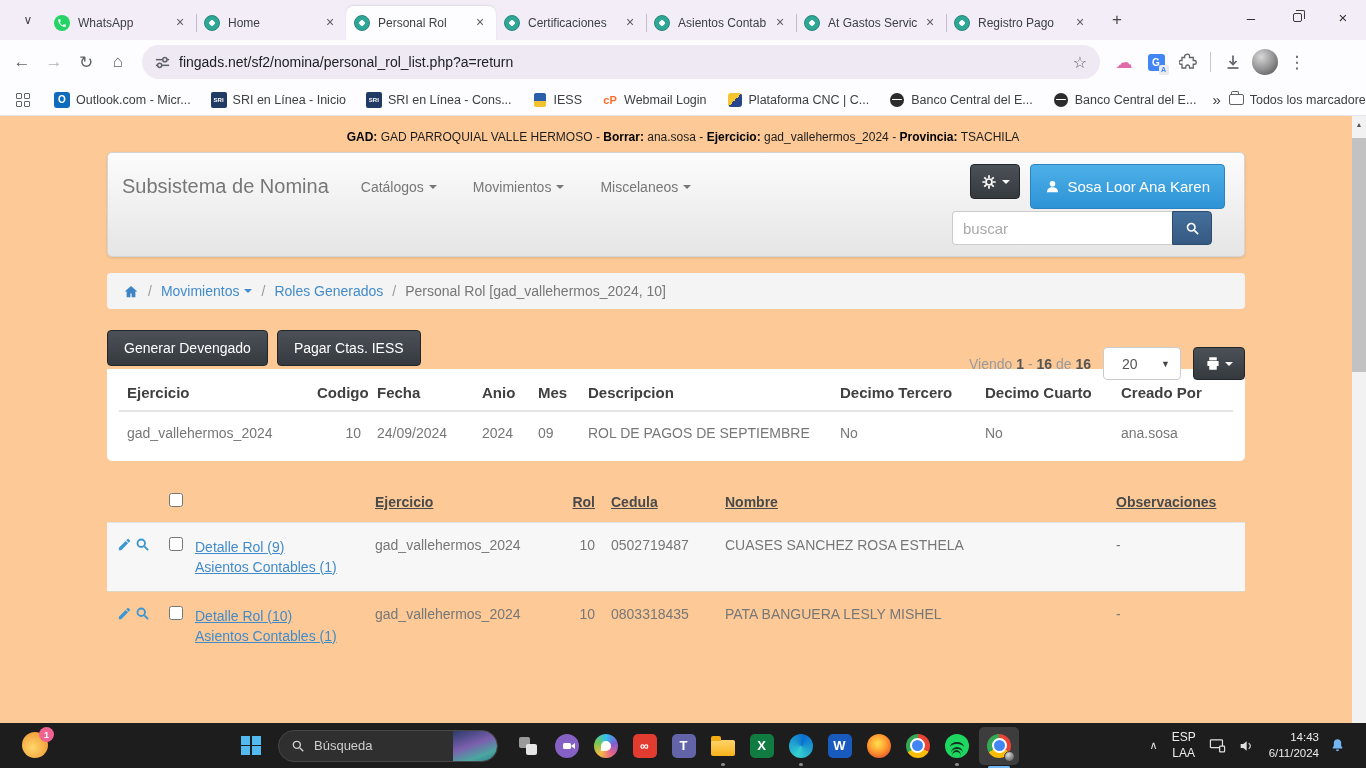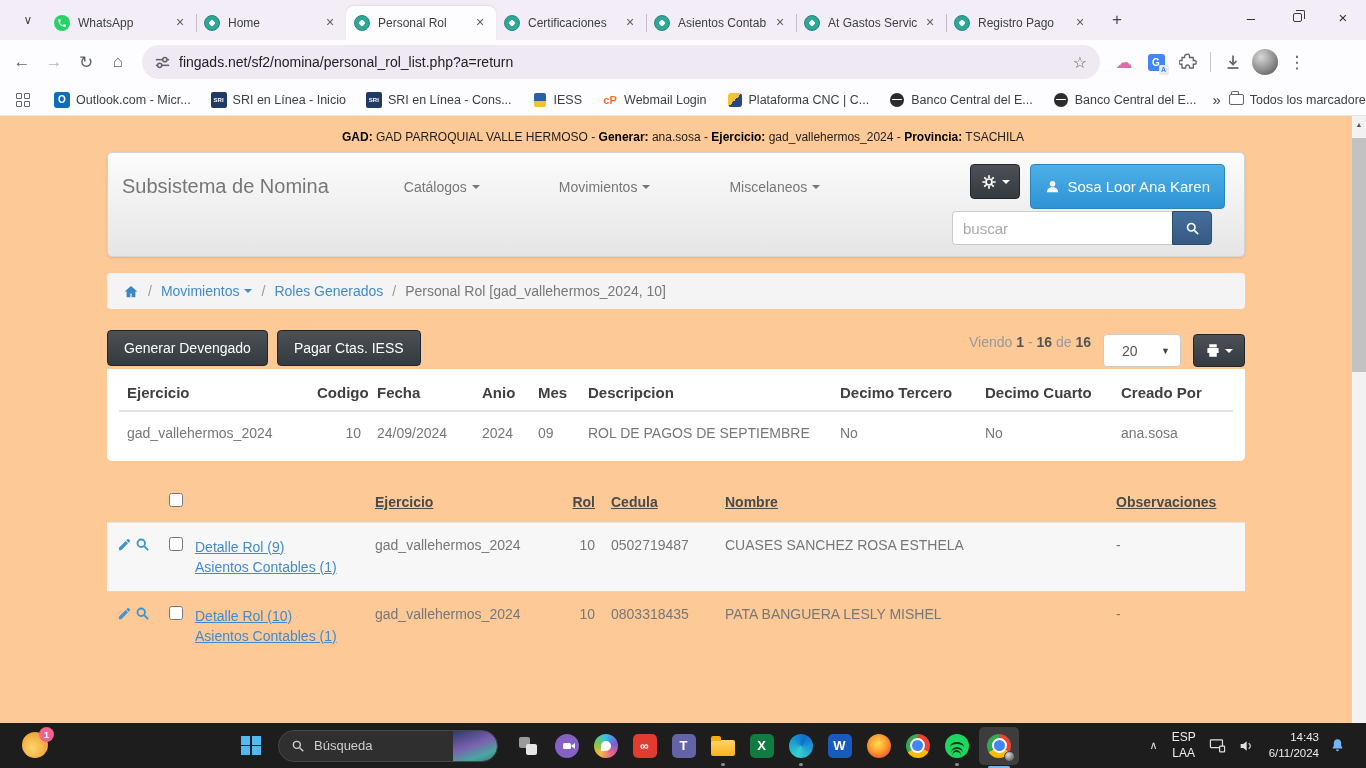--- a/index.html
+++ b/index.html
@@ -60,21 +60,21 @@
   .vscroll { position:absolute; top:0; right:0; bottom:0; width:14px; background:#f2f2f2; z-index:5; }
   .vscroll .arrow { height:16px; display:flex; align-items:center; justify-content:center; font-size:7px; color:#555; }
   .vscroll .thumb { position:absolute; top:22px; left:0; width:14px; height:234px; background:#c2c2c2; }
 
   .info-bar { padding-top:14px; text-align:center; font-size:12px; color:#1d1d1d; }
   .info-bar b { color:#000; }
 
   .container { width:1138px; margin-left:107px; }
 
   .navbar { margin-top:8px; height:105px; background:linear-gradient(#fcfcfc,#e5e5e5); border:1px solid #d4d4d4; border-radius:5px; position:relative; box-shadow:0 1px 3px rgba(0,0,0,.12); }
-  .brand-row { display:flex; align-items:center; padding:22px 0 0 14px;gap:43px; }
+  .brand-row { display:flex; align-items:center; padding:22px 0 0 14px; }
   .brand { font-size:20px; color:#777; margin-right:32px; }
   .menu-item { font-size:14px; color:#777; margin-right:36px; display:flex; align-items:center; }
   .caret { display:inline-block; width:0; height:0; border-left:4px solid transparent; border-right:4px solid transparent; border-top:4px solid currentColor; margin-left:5px; }
   .nav-right { position:absolute; top:11px; right:19px; display:flex; }
   .btn { border-radius:4px; font-size:14px; color:#fff; display:flex; align-items:center; justify-content:center; cursor:pointer; }
   .btn-dark { background:linear-gradient(#4b5157,#353a3f); border:1px solid #22262a; }
   .gear-btn { width:50px; height:35px; margin-right:10px; }
   .user-btn { height:45px; padding:0 14px; background:linear-gradient(#4db0e8,#2e93d6); border:1px solid #2a84c2; font-size:15px; }
   .user-btn svg { margin-right:7px; }
   .search-row { position:absolute; top:58px; right:32px; display:flex; }
@@ -85,21 +85,21 @@
   .breadcrumb { margin-top:16px; height:36px; background:#f4f4f4; border-radius:4px; display:flex; align-items:center; padding:0 16px; font-size:14px; }
   .breadcrumb .sep { color:#9a9a9a; margin:0 9px; }
   .bc-link { color:#428bca; display:flex; align-items:center; }
   .bc-current { color:#777; }
 
   .actions-area { margin-top:21px; position:relative; }
   .action-row { display:flex; margin-bottom:3px; }
   .abtn { height:36px; padding:0 16px; margin-right:9px; border-radius:4px; font-size:14px; display:flex; align-items:center; color:#fff; }
   .abtn-primary { background:linear-gradient(#4d8cc0,#3a74a6); border:1px solid #2e5f8a; }
   .abtn-tan { background:linear-gradient(#bcae96,#a2906f); border:1px solid #8c7c5e; color:#665c4b; }
-  .paging { position:absolute; top:4px; right:0; display:flex; }
+  .paging { position:absolute; top:17px; right:0; display:flex; align-items:center; }
   .viendo { font-size:14px; color:#9a9a9a; margin-right:12px; }
   .viendo b { color:#555; }
   .page-size { width:78px; height:33px; background:#fff; border:1px solid #ccc; border-radius:4px; display:flex; align-items:center; padding:0 10px 0 18px; font-size:14px; color:#555; margin-right:12px; }
   .page-size .sel-caret { margin-left:auto; color:#444; font-size:11px; }
   .print-btn { width:52px; height:33px; }
   .print-btn .caret { margin-left:4px; }
 
   .info-panel { margin-top:12px; height:37px; background:#d9edf7; border-radius:5px 5px 0 0; display:flex; align-items:center; padding:0 18px; }
   .back-link { font-size:12px; color:#428bca; margin-right:10px; white-space:nowrap; }
   .panel-title { font-size:16px; color:#4d6d7d; }
@@ -334,21 +334,21 @@
 
 <div class="page">
   <div class="vscroll">
     <div class="arrow">▲</div>
     <div class="thumb"></div>
   </div>
 
   <div class="info-bar">
     <b>GAD:</b> <span>GAD PARROQUIAL VALLE HERMOSO</span>
     <span>-</span>
-    <b>Generar:</b> <span>ana.sosa</span>
+    <b>Borrar:</b> <span>ana.sosa</span>
     <span>-</span>
     <b>Ejercicio:</b> <span>gad_vallehermos_2024</span>
     <span>-</span>
     <b>Provincia:</b> <span>TSACHILA</span>
   </div>
 
   <div class="container">
 
     <div class="navbar">
       <div class="brand-row">

